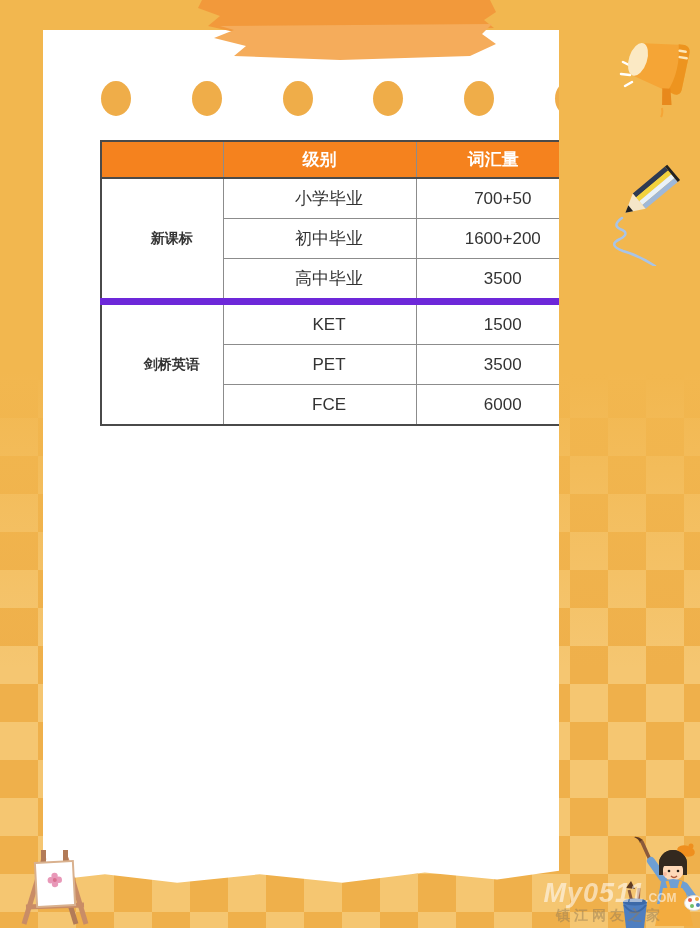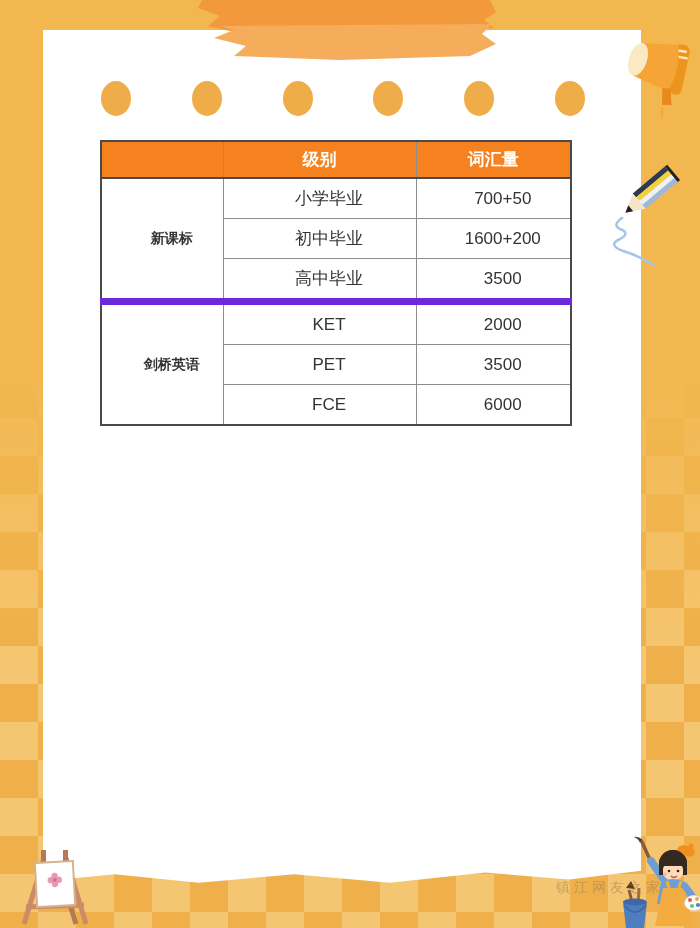--- a/index.html
+++ b/index.html
@@ -6,21 +6,21 @@
   body{
     width:700px;height:928px;position:relative;overflow:hidden;
     font-family:"Liberation Sans","DejaVu Sans",sans-serif;
     background-color:#F2B54E;
     background-image:
       linear-gradient(180deg,#F2B74F 0%,#F2B74F 40%,rgba(242,183,79,0) 72%),
       repeating-conic-gradient(#F5C671 0% 25%, #EFB04B 0% 50%);
     background-size:100% 100%,76px 76px;
   }
   .card{
-    position:absolute;left:43px;top:30px;width:598px;height:858px;
+    position:absolute;left:43px;top:30px;width:516px;height:858px;
     background:#ffffff;z-index:2;
     clip-path:polygon(0 0,100% 0,100% 98.0%,88% 99.0%,74% 98.2%,58% 99.4%,42% 98.4%,26% 99.4%,12% 98.4%,0 99.2%);
     text-decoration:underline;
   }
   .brush-stroke{position:absolute;left:190px;top:0;z-index:4;}
   .dots-row{
     position:absolute;left:58px;top:50px;width:484px;height:36px;
     display:flex;justify-content:space-between;align-items:center;
   }
   .dot{width:30px;height:35px;border-radius:50%;background:#EFAD49;}
@@ -61,21 +61,21 @@
   .watermark{
     position:absolute;left:526px;top:879px;width:168px;text-align:center;
     z-index:30;pointer-events:none;
   }
   .wm-brand{
     font-size:27px;font-weight:bold;font-style:italic;line-height:1.05;
     color:rgba(255,255,255,0.55);letter-spacing:1px;
   }
   .wm-suffix{font-size:12px;font-style:normal;letter-spacing:0;}
   .wm-tagline{
-    font-size:14px;font-weight:normal;letter-spacing:4px;
+    font-size:14px;font-weight:bold;letter-spacing:4px;
     color:rgba(150,124,84,0.5);margin-top:0px;
   }
 </style>
 </head>
 <body>
 
 <div class="card">
 
   <div class="dots-row">
     <div class="dot"></div>
@@ -111,21 +111,21 @@
       </tr>
       <tr>
         <td>高中毕业</td>
         <td>3500</td>
       </tr>
     </tbody>
     <tbody class="grp2">
       <tr>
         <td class="cat" rowspan="3">剑桥英语</td>
         <td>KET</td>
-        <td>2000</td>
+        <td>1500</td>
       </tr>
       <tr>
         <td>PET</td>
         <td>3500</td>
       </tr>
       <tr>
         <td>FCE</td>
         <td>6000</td>
       </tr>
     </tbody>
@@ -215,14 +215,15 @@
   <line x1="72" y1="50" x2="80" y2="61" stroke="#6E9FD4" stroke-width="7" stroke-linecap="round"></line>
 
   <ellipse cx="81" cy="67" rx="9.5" ry="7.5" fill="#FDFDFD" stroke="#E0D8CC"></ellipse>
   <circle cx="77" cy="64" r="2" fill="#E05A4E"></circle>
   <circle cx="84" cy="63" r="2" fill="#F3A93C"></circle>
   <circle cx="79" cy="70" r="2" fill="#6FBF6A"></circle>
   <circle cx="85" cy="69" r="2" fill="#4E7EC0"></circle>
 </svg>
 
 <div class="watermark">
+  <div class="wm-brand"><span>My0511</span><span class="wm-suffix">.COM</span></div>
   <div class="wm-tagline">镇江网友之家</div>
 </div>
 
 </body></html>

